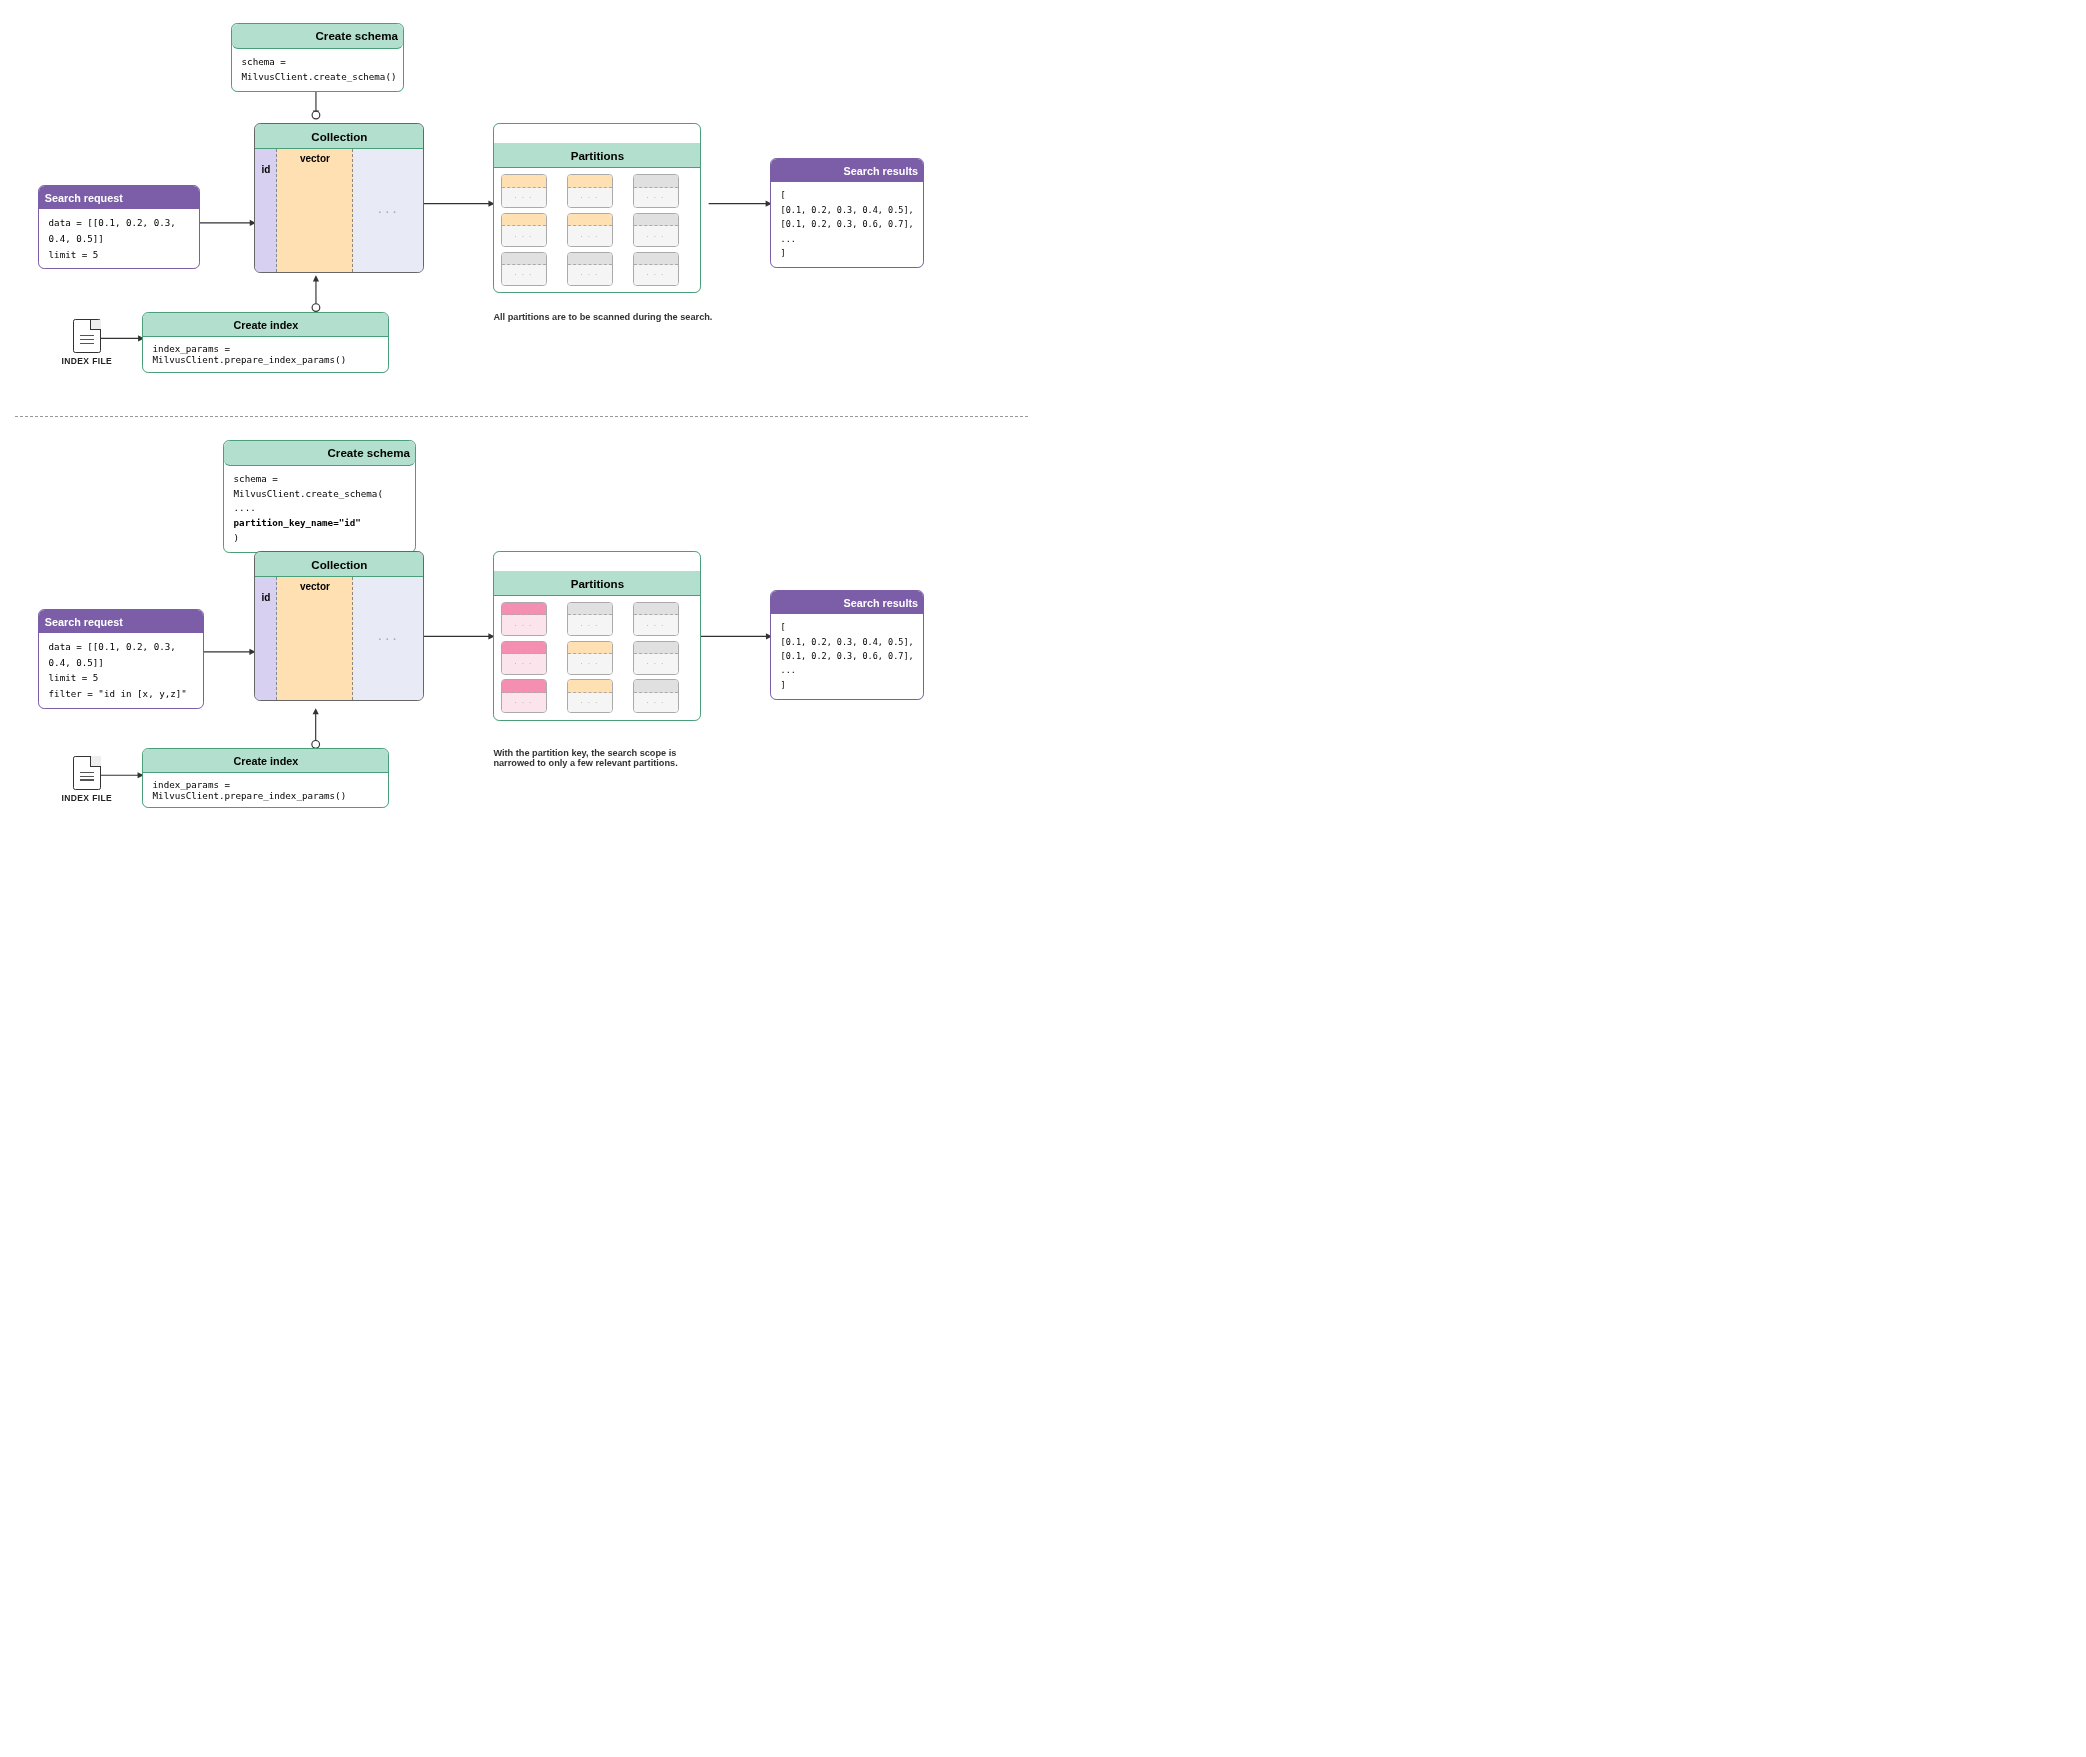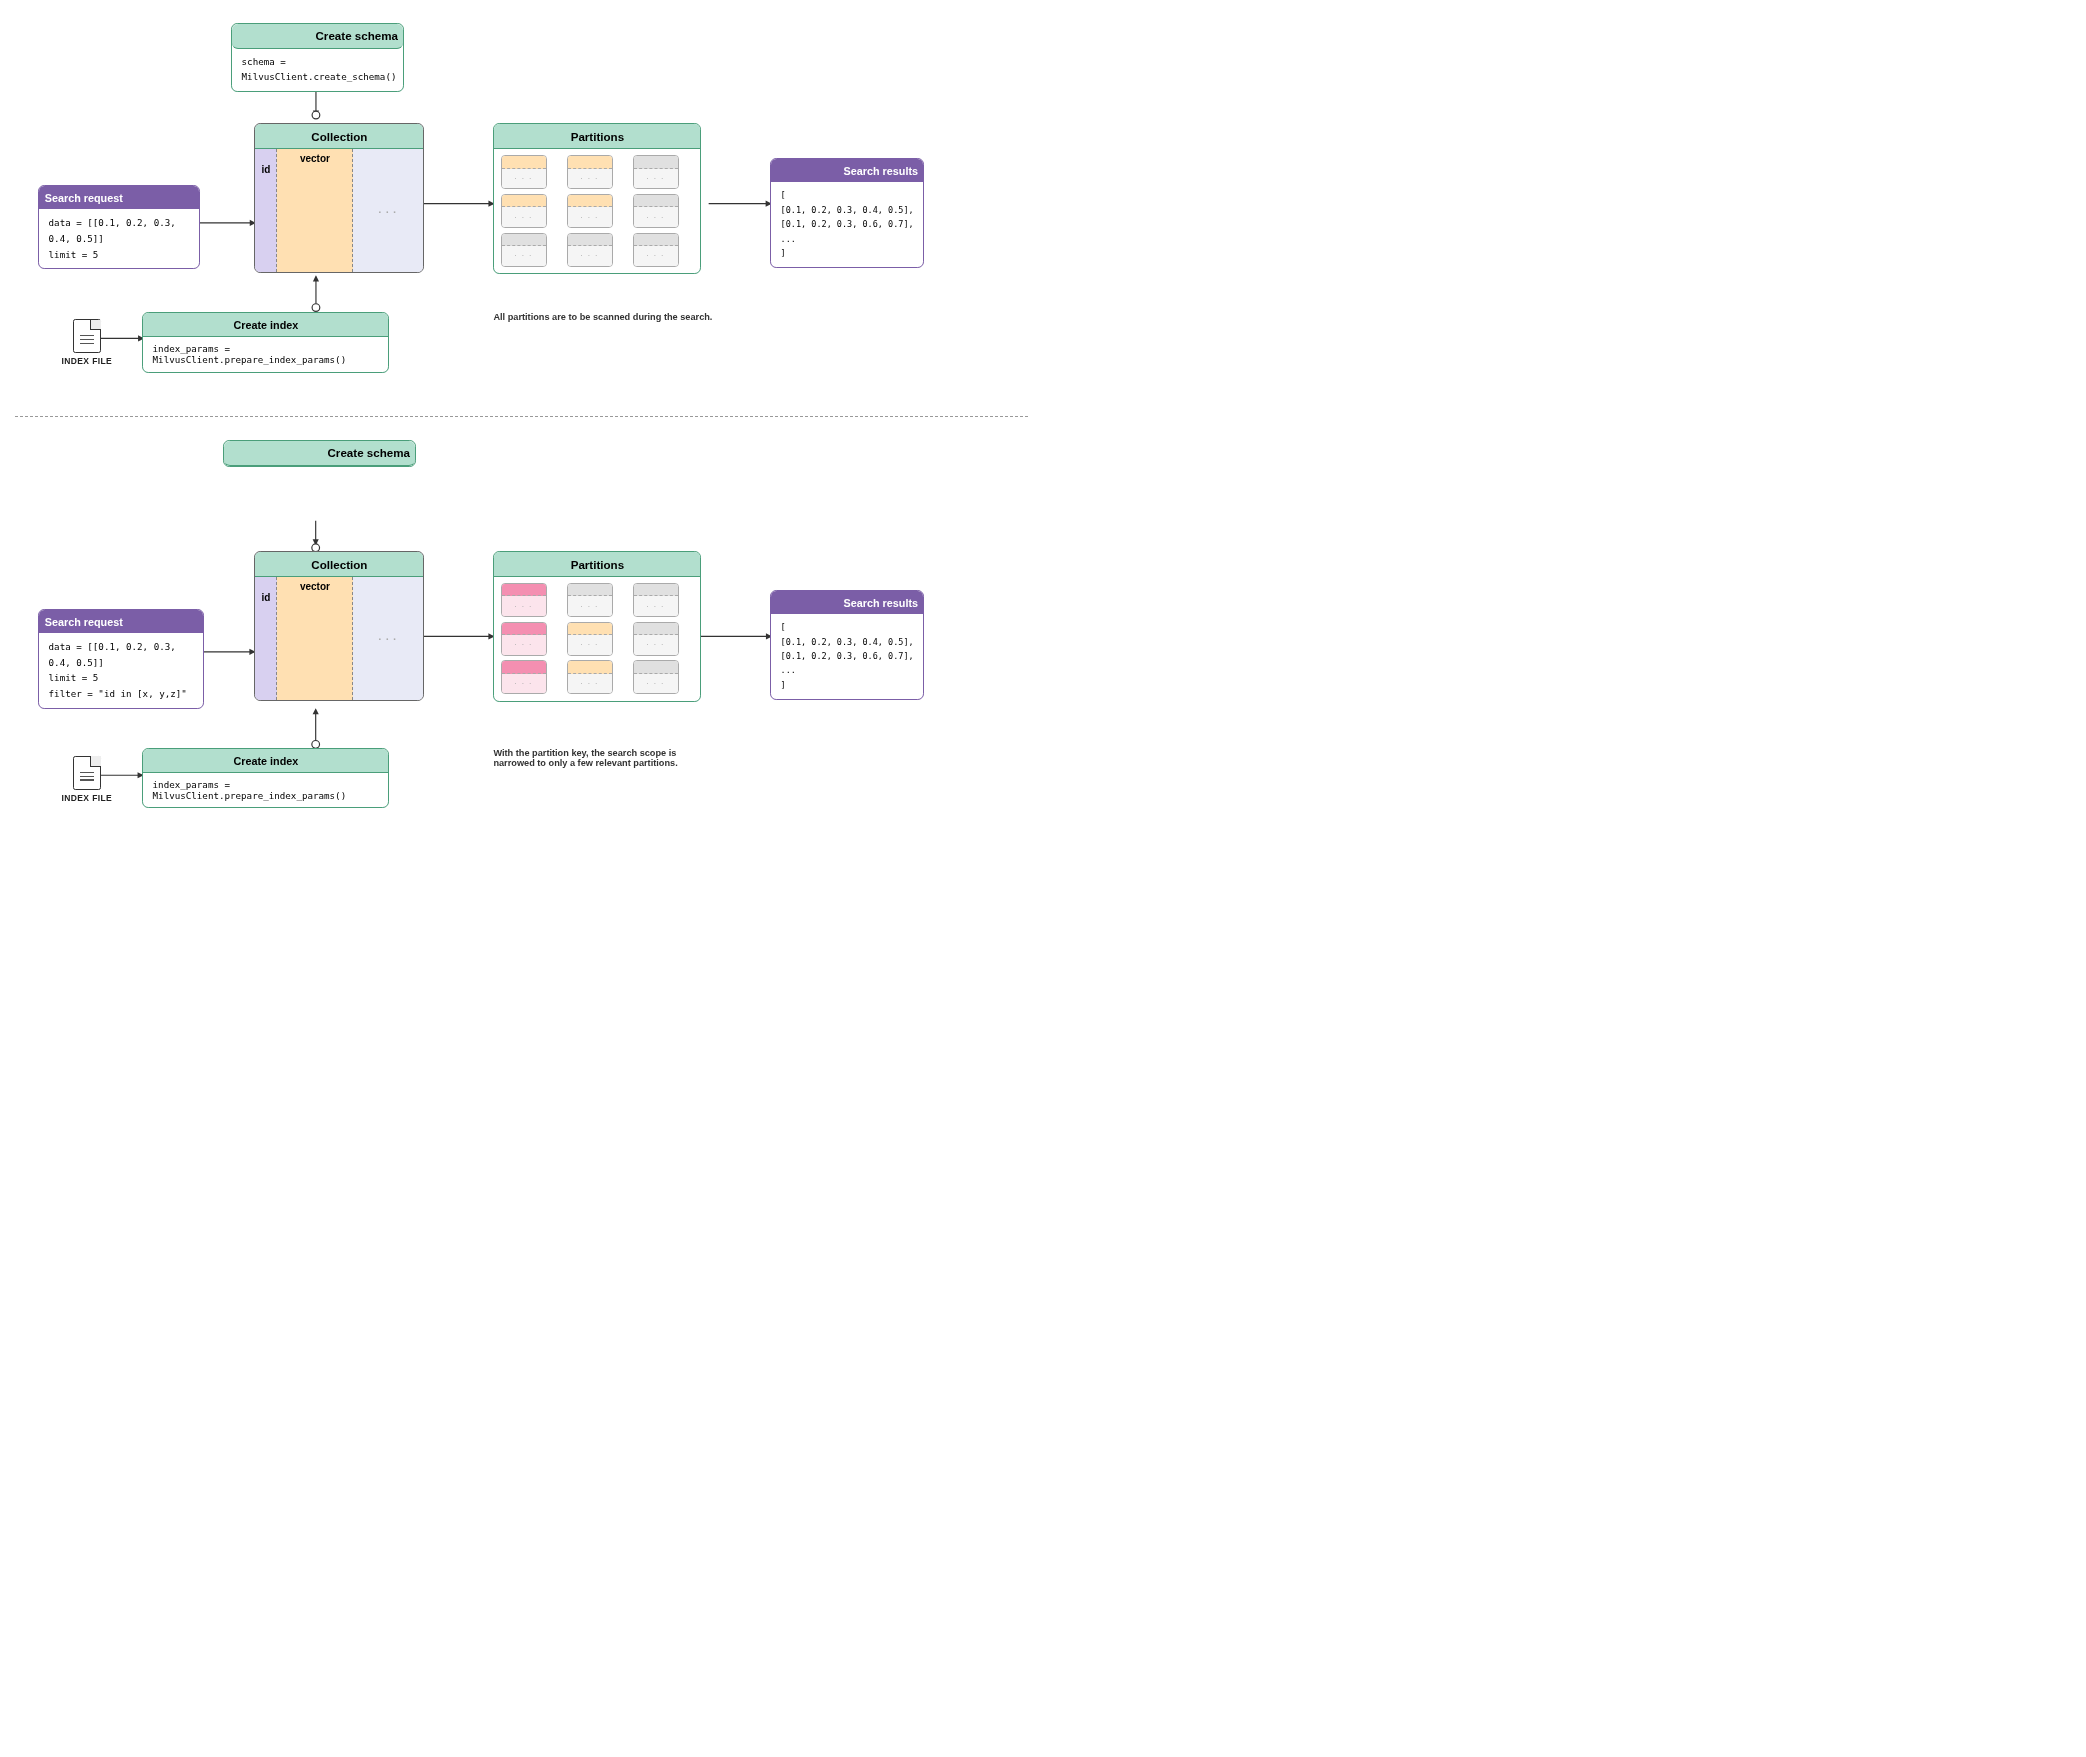--- a/index.html
+++ b/index.html
@@ -108,20 +108,21 @@
       overflow: hidden;
     }
 
     .partitions-box .header {
       background: #b2dfce;
       text-align: center;
       font-weight: bold;
       font-size: 11.6px;
       padding: 5.4px;
       border-bottom: 1.2px solid #4a9e7a;
+      margin-top: 19px;
     }
 
     .partitions-grid {
       display: grid;
       grid-template-columns: repeat(3, 1fr);
       gap: 4.6px;
       padding: 6.2px;
     }
 
     .partition-cell {
@@ -514,20 +515,26 @@
     <polygon points="390,358 386,366 394,366" fill="#333"></polygon>
     <circle cx="390" cy="405" r="5" fill="white" stroke="#333" stroke-width="1.5"></circle>
 
     <line x1="105" y1="445" x2="165" y2="445" stroke="#333" stroke-width="1.5"></line>
     <polygon points="167,445 159,441 159,449" fill="#333"></polygon>
     <circle cx="103" cy="445" r="5" fill="white" stroke="#333" stroke-width="1.5"></circle>
   </svg>
 
   <div class="schema-box" style="left:208px; top:7.7px; width:193px;">
     <div class="header">Create schema</div>
+    <div class="body">
+      <div>schema = MilvusClient.create_schema(</div>
+      <div>....</div>
+      <div style="font-weight:bold;">partition_key_name="id"</div>
+      <div>)</div>
+    </div>
   </div>
 
   <div class="collection-box" style="left:239px; top:119px; width:170px;">
     <div class="header">Collection</div>
     <div class="collection-body">
       <div class="col-id">id</div>
       <div class="col-vector">vector</div>
       <div class="col-dots">···</div>
     </div>
   </div>

